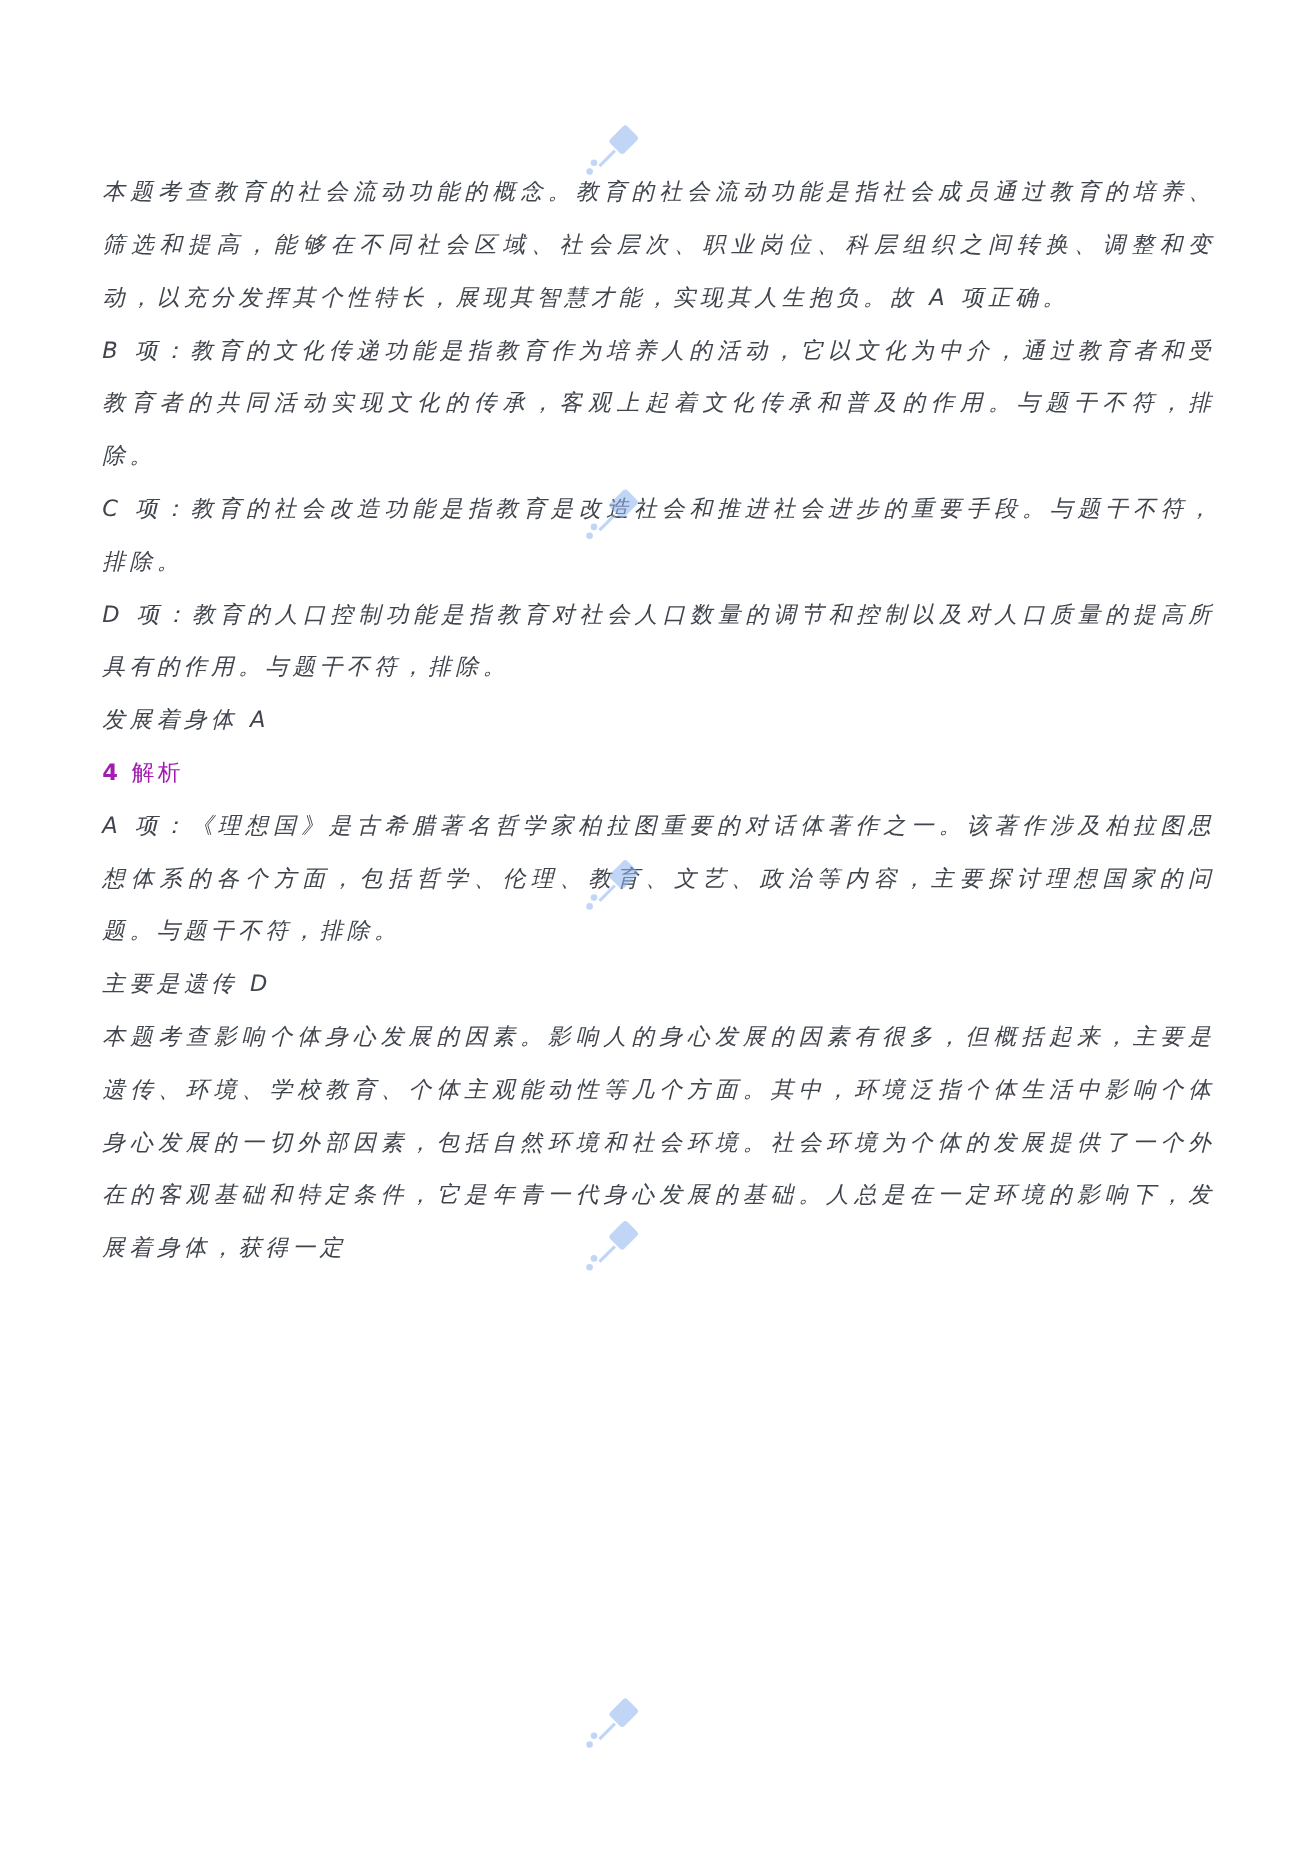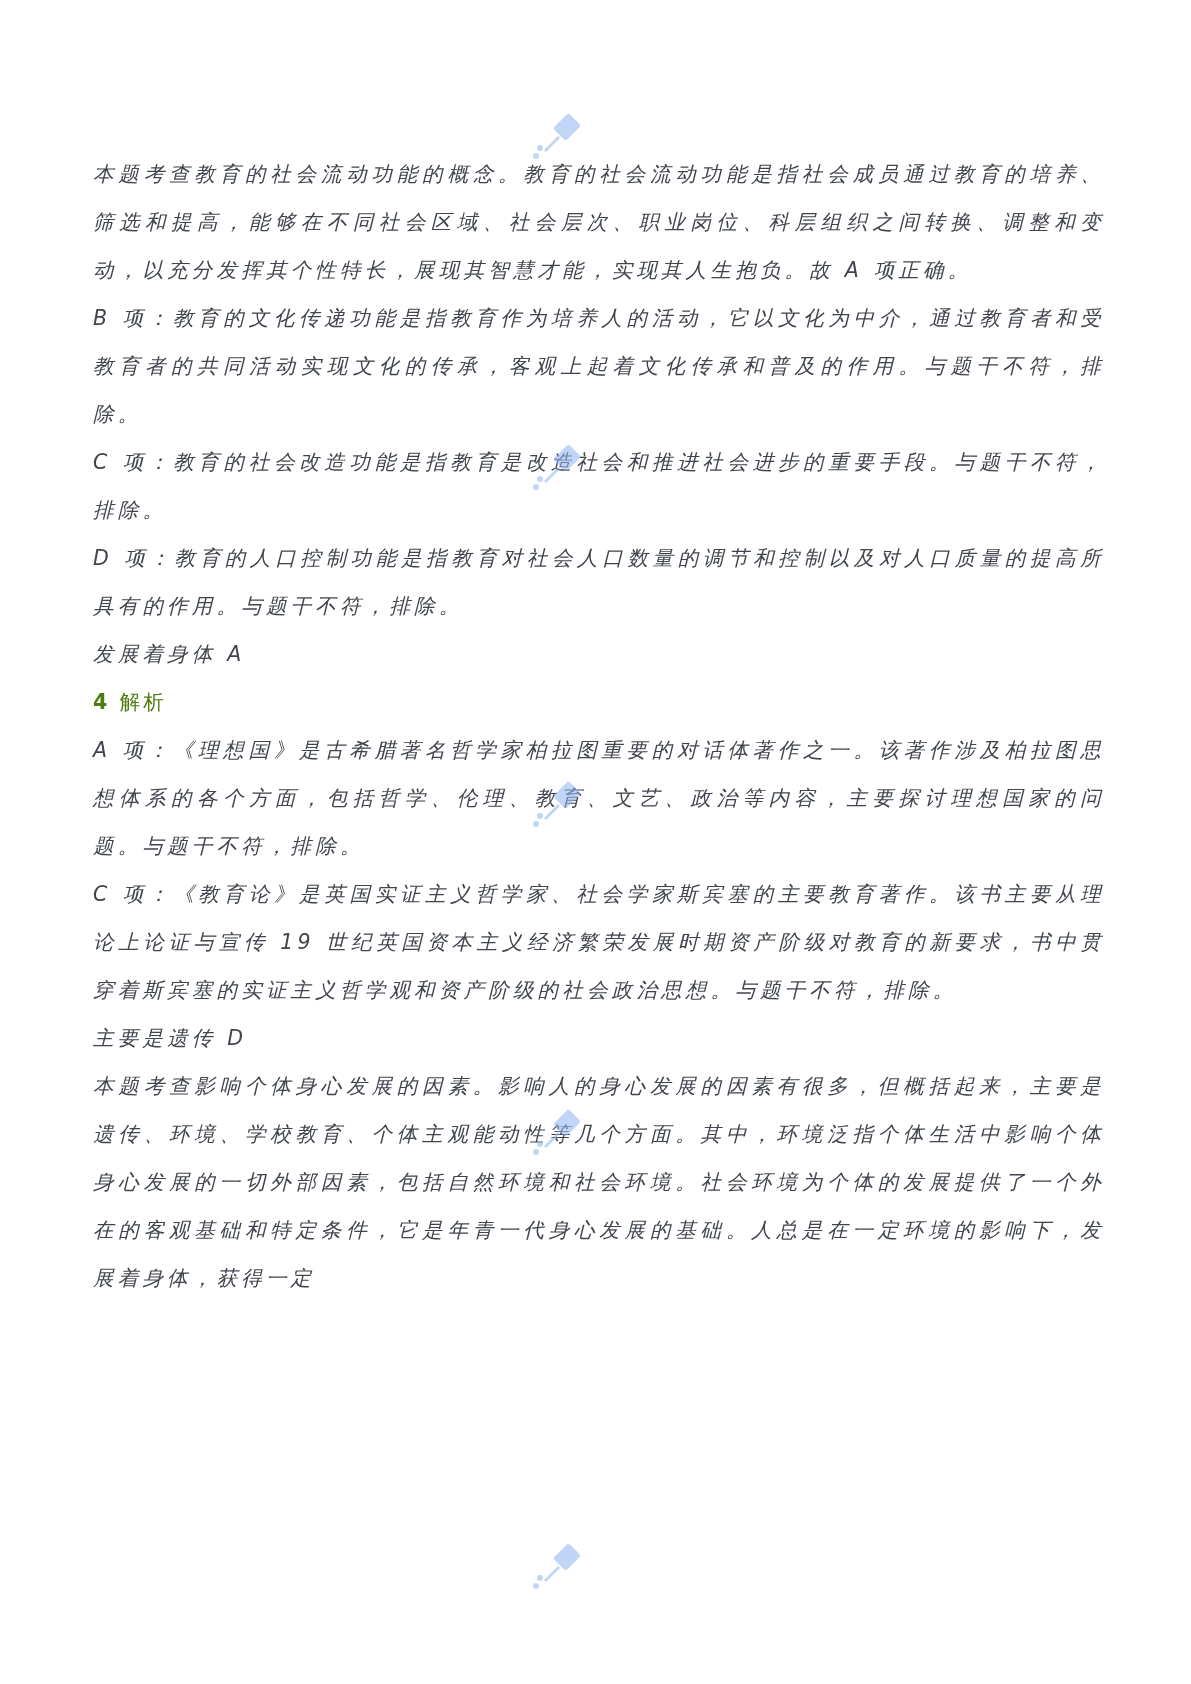--- a/index.html
+++ b/index.html
@@ -28,21 +28,21 @@
       margin: 0;
       text-align: justify;
       color: #40454d;
       font-style: italic;
     }
     .heading {
       font-size: 20.5px;
       line-height: 48px;
       letter-spacing: 3px;
       margin: 0;
-      color: #4d7c0f;
+      color: #a21caf;
       font-weight: normal;
     }
     .heading .num {
       font-weight: bold;
     }
     .watermark {
       position: absolute;
       width: 60px;
       height: 50px;
       opacity: 0.55;
@@ -61,21 +61,20 @@
     <p class="para">D 项：教育的人口控制功能是指教育对社会人口数量的调节和控制以及对人口质量的提高所具有的作用。与题干不符，排除。</p>
     <p class="para">发展着身体 A</p>
   </section>
 
   <section>
     <h3 class="heading">
       <span class="num">4</span>
       <span>解析</span>
     </h3>
     <p class="para">A 项：《理想国》是古希腊著名哲学家柏拉图重要的对话体著作之一。该著作涉及柏拉图思想体系的各个方面，包括哲学、伦理、教育、文艺、政治等内容，主要探讨理想国家的问题。与题干不符，排除。</p>
-    <p class="para">C 项：《教育论》是英国实证主义哲学家、社会学家斯宾塞的主要教育著作。该书主要从理论上论证与宣传 19 世纪英国资本主义经济繁荣发展时期资产阶级对教育的新要求，书中贯穿着斯宾塞的实证主义哲学观和资产阶级的社会政治思想。与题干不符，排除。</p>
     <p class="para">主要是遗传 D</p>
   </section>
 
   <section>
     <p class="para">本题考查影响个体身心发展的因素。影响人的身心发展的因素有很多，但概括起来，主要是遗传、环境、学校教育、个体主观能动性等几个方面。其中，环境泛指个体生活中影响个体身心发展的一切外部因素，包括自然环境和社会环境。社会环境为个体的发展提供了一个外在的客观基础和特定条件，它是年青一代身心发展的基础。人总是在一定环境的影响下，发展着身体，获得一定</p>
   </section>
 </div>
 
 <svg class="watermark" style="left:528px;top:112px;" viewBox="0 0 60 50">
   <g fill="#8fb3f0">

